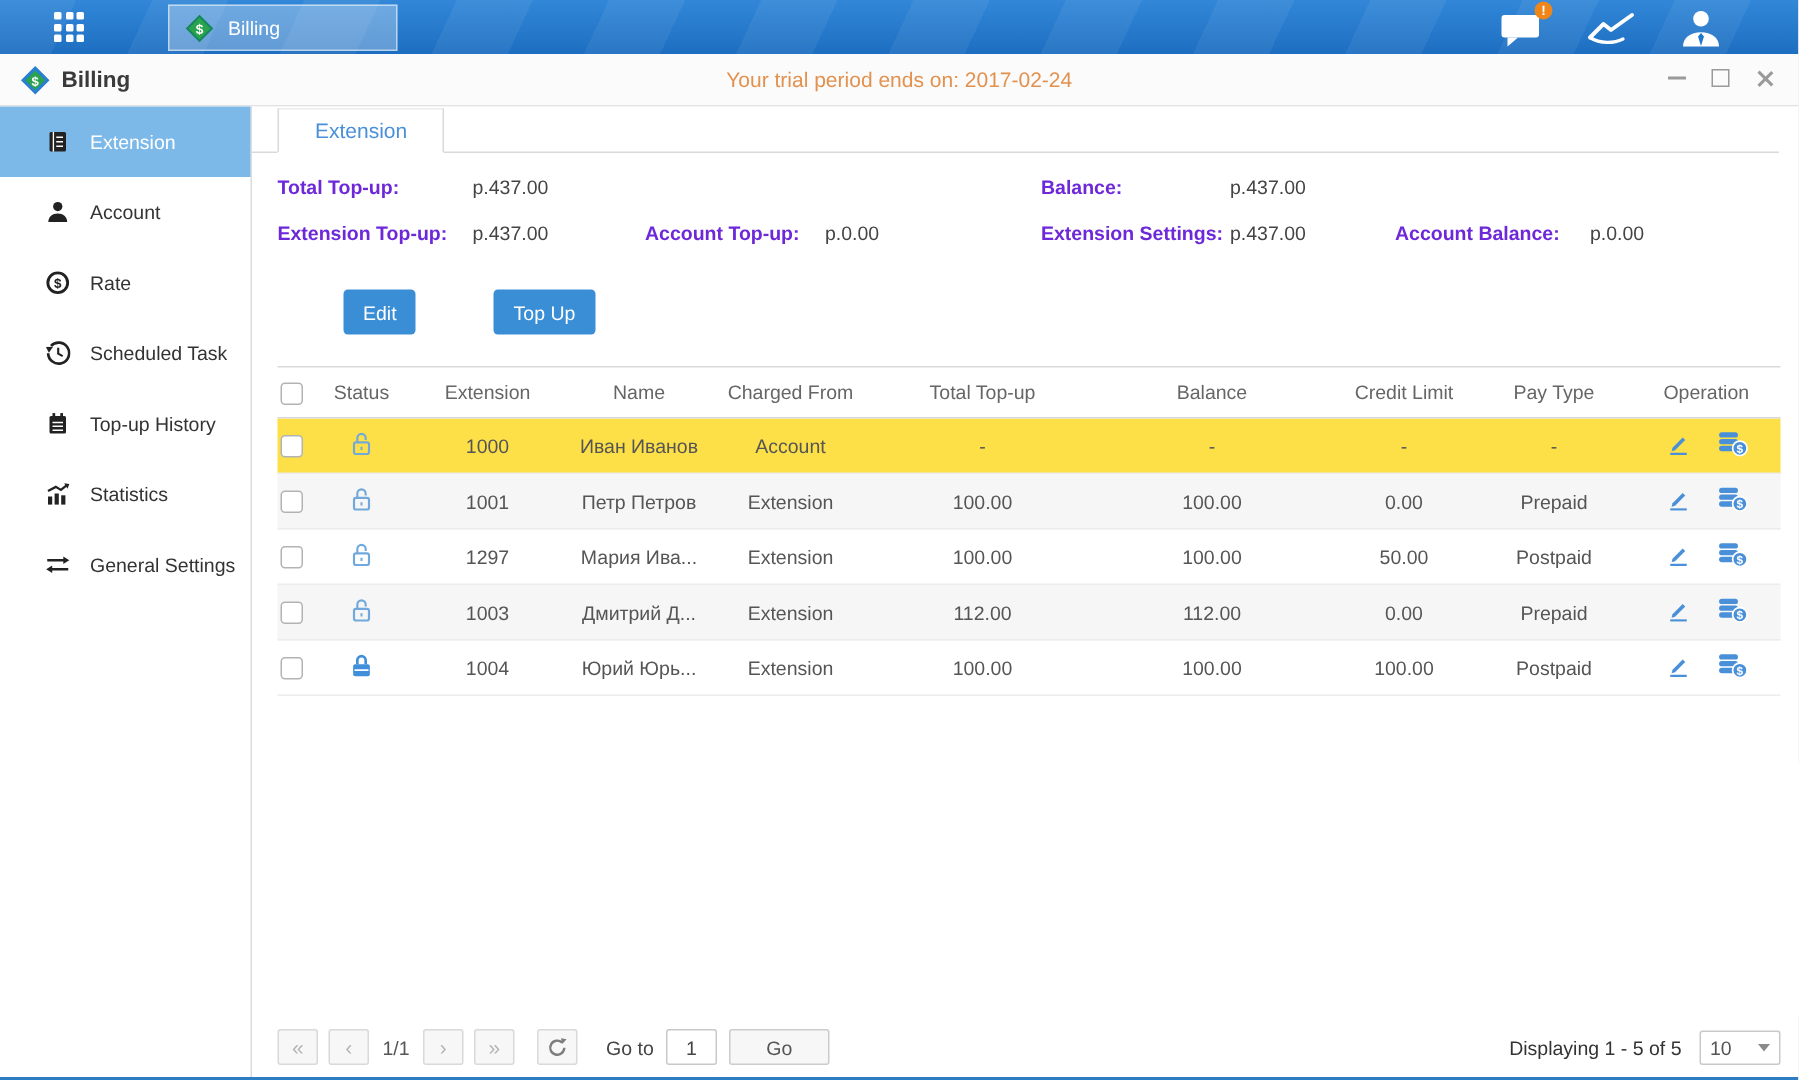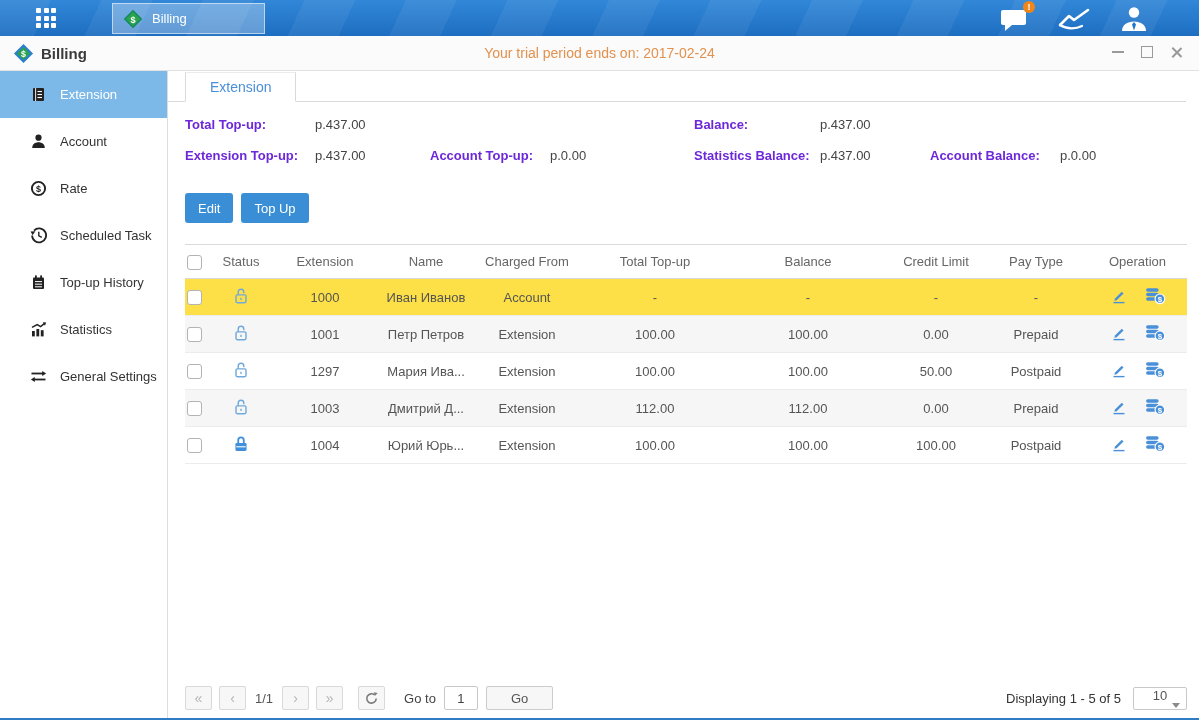--- a/index.html
+++ b/index.html
@@ -53,21 +53,21 @@
   .tab{position:relative;z-index:1;display:inline-block;height:30px;line-height:29px;box-sizing:border-box;
        padding:0 24px;background:#fff;border:1px solid #d9d9d9;border-top-color:#ececec;border-bottom:1px solid #fff;
        color:var(--tab_text_blue);font-size:14px;cursor:pointer;}
 
   .summary{position:absolute;left:0;top:40px;right:0;height:72px;font-size:13px;}
   .s-label{position:absolute;font-weight:bold;color:#6d28d9;white-space:nowrap;}
   .s-value{position:absolute;color:#444;white-space:nowrap;}
 
   .actions{position:absolute;left:17px;top:122px;display:flex;gap:8px;}
   .btn{background:var(--accent_blue);color:#fff;font-size:13px;border:none;border-radius:3px;
-       height:30px;padding:0 13px;cursor:pointer;font-family:inherit;}
+       height:30px;padding:0 13px;cursor:pointer;font-family:inherit;margin-left:44px;}
 
   
   table.grid{position:absolute;left:17px;top:173px;width:1002px;border-collapse:collapse;
              table-layout:fixed;font-size:13px;color:#555;}
   table.grid th{height:31px;font-weight:normal;color:#666;text-align:center;
              border-top:1px solid #d9d9d9;border-bottom:1px solid #d9d9d9;cursor:pointer;}
   table.grid td{height:34px;text-align:center;border-bottom:1px solid #ececec;}
   table.grid .c-check{text-align:left;padding-left:2px;}
   tbody tr:nth-child(even){background:#f6f6f6;}
   tbody tr:first-child{background:#fde047;}
@@ -88,21 +88,21 @@
         margin-right:7px;cursor:pointer;}
   .pbtn.refresh{color:#7d7d7d;margin-left:8px;}
   .page-ind{margin:0 9px 0 2px;color:#555;}
   .goto-label{margin:0 8px 0 12px;color:#444;}
   .goto-input{width:28px;height:20px;border:1px solid #c9c9c9;border-radius:2px;font-size:13px;
         text-align:center;font-family:inherit;color:#444;}
   .go-btn{margin-left:8px;height:24px;box-sizing:border-box;padding:0 24px;border:1px solid #ccc;
         background:#f7f7f7;border-radius:2px;font-size:13px;color:#555;cursor:pointer;font-family:inherit;}
   .displaying{margin-left:auto;color:#333;}
   .select{width:54px;height:23px;box-sizing:border-box;border:1px solid #c9c9c9;border-radius:2px;
-        background:#fff;display:flex;align-items:center;padding:0 6px;margin-left:12px;color:#555;cursor:pointer;flex-direction:column;}
+        background:#fff;display:flex;align-items:center;padding:0 6px;margin-left:12px;color:#555;cursor:pointer;}
   .sel-arrow{margin-left:auto;width:0;height:0;border-left:4px solid transparent;
         border-right:4px solid transparent;border-top:5px solid #8a8a8a;}
 </style>
 </head>
 <body>
 
 <svg width="0" height="0" style="position:absolute">
   <defs>
     <symbol id="sym-lock-open" viewBox="0 0 18 18">
       <rect x="4.5" y="8" width="9" height="7" rx="1.2" fill="none" stroke="currentColor" stroke-width="1.3"></rect>
@@ -281,21 +281,21 @@
     <div class="summary">
       <span class="s-label" style="left:17px;top:6px">Total Top-up:</span>
       <span class="s-value" style="left:147px;top:6px">p.437.00</span>
       <span class="s-label" style="left:526px;top:6px">Balance:</span>
       <span class="s-value" style="left:652px;top:6px">p.437.00</span>
 
       <span class="s-label" style="left:17px;top:37px">Extension Top-up:</span>
       <span class="s-value" style="left:147px;top:37px">p.437.00</span>
       <span class="s-label" style="left:262px;top:37px">Account Top-up:</span>
       <span class="s-value" style="left:382px;top:37px">p.0.00</span>
-      <span class="s-label" style="left:526px;top:37px">Statistics Balance:</span>
+      <span class="s-label" style="left:526px;top:37px">Extension Settings:</span>
       <span class="s-value" style="left:652px;top:37px">p.437.00</span>
       <span class="s-label" style="left:762px;top:37px">Account Balance:</span>
       <span class="s-value" style="left:892px;top:37px">p.0.00</span>
     </div>
 
     <div class="actions">
       <button class="btn">Edit</button>
       <button class="btn">Top Up</button>
     </div>
 

